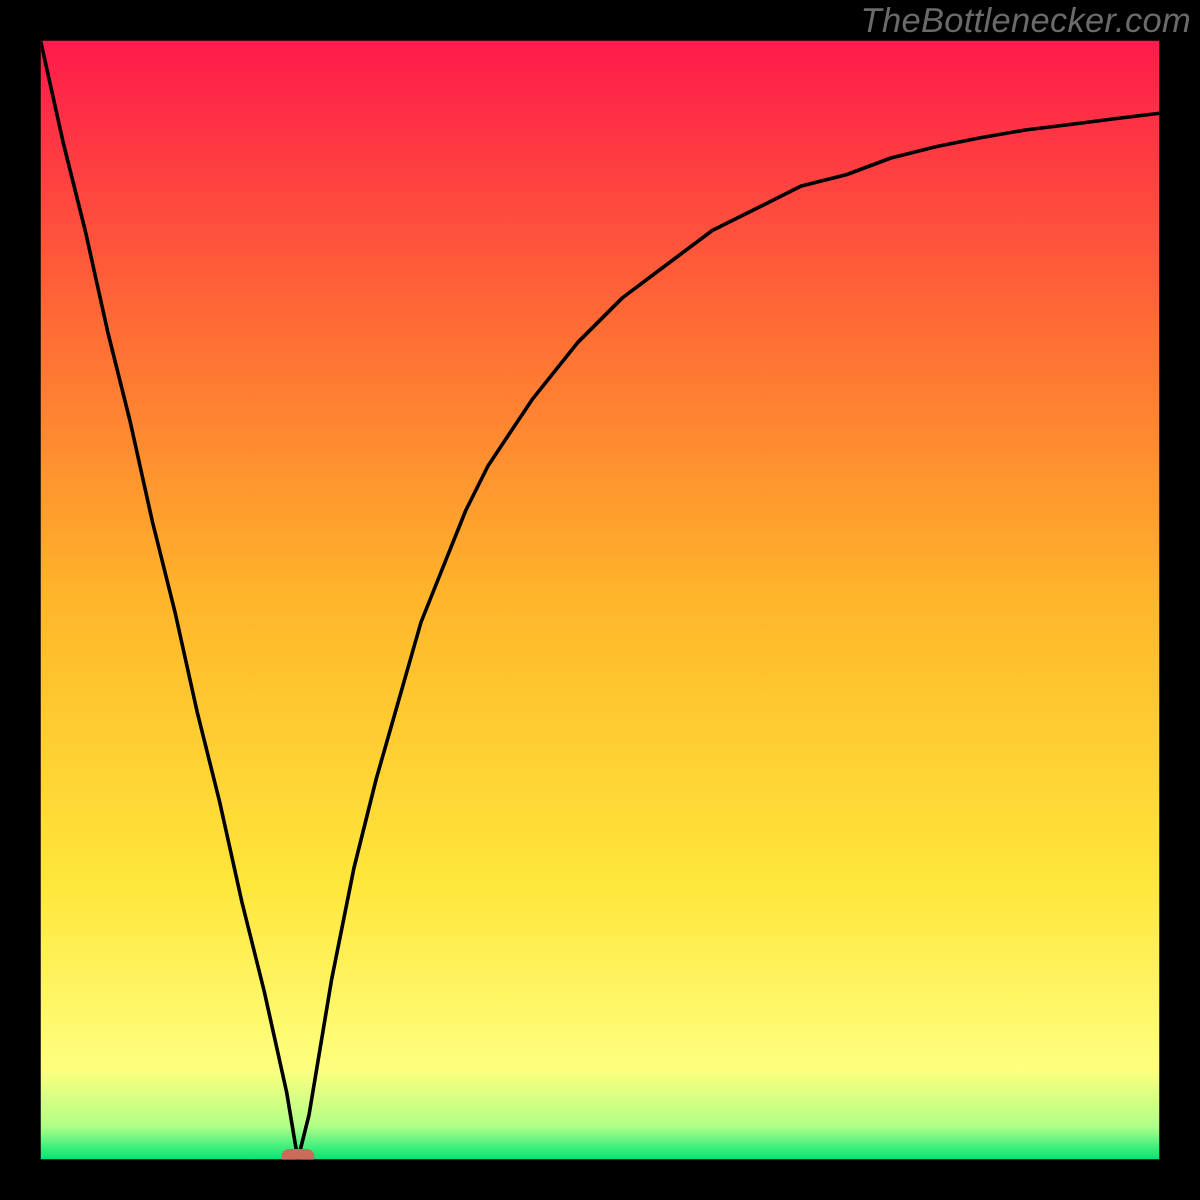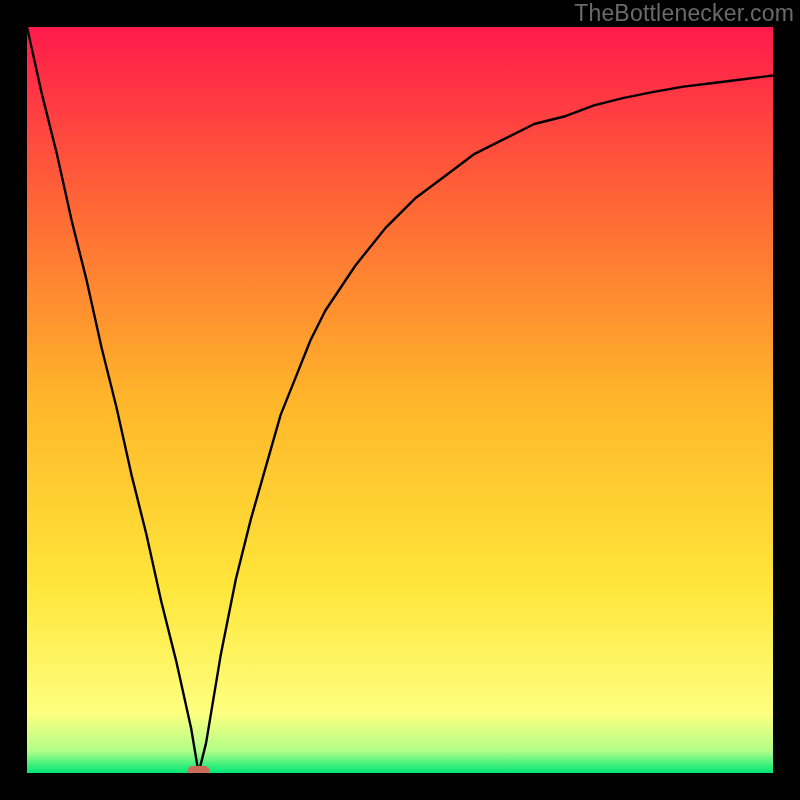--- a/index.html
+++ b/index.html
@@ -29,20 +29,21 @@
   .watermark {
     position: absolute;
     top: 0px;
     right: 6px;
     font-size: 23px;
     line-height: 26px;
     color: #6a6a6a;
     font-weight: 400;
     letter-spacing: 0.2px;
     user-select: none;
+    font-style: italic;
   }
 </style>
 </head>
 <body>
 
 <div class="frame">
   <div class="watermark">TheBottlenecker.com</div>
   <svg class="plot" viewBox="0 0 746 746" preserveAspectRatio="none">
     <defs>
       <linearGradient id="bg" x1="0" y1="0" x2="0" y2="1">

